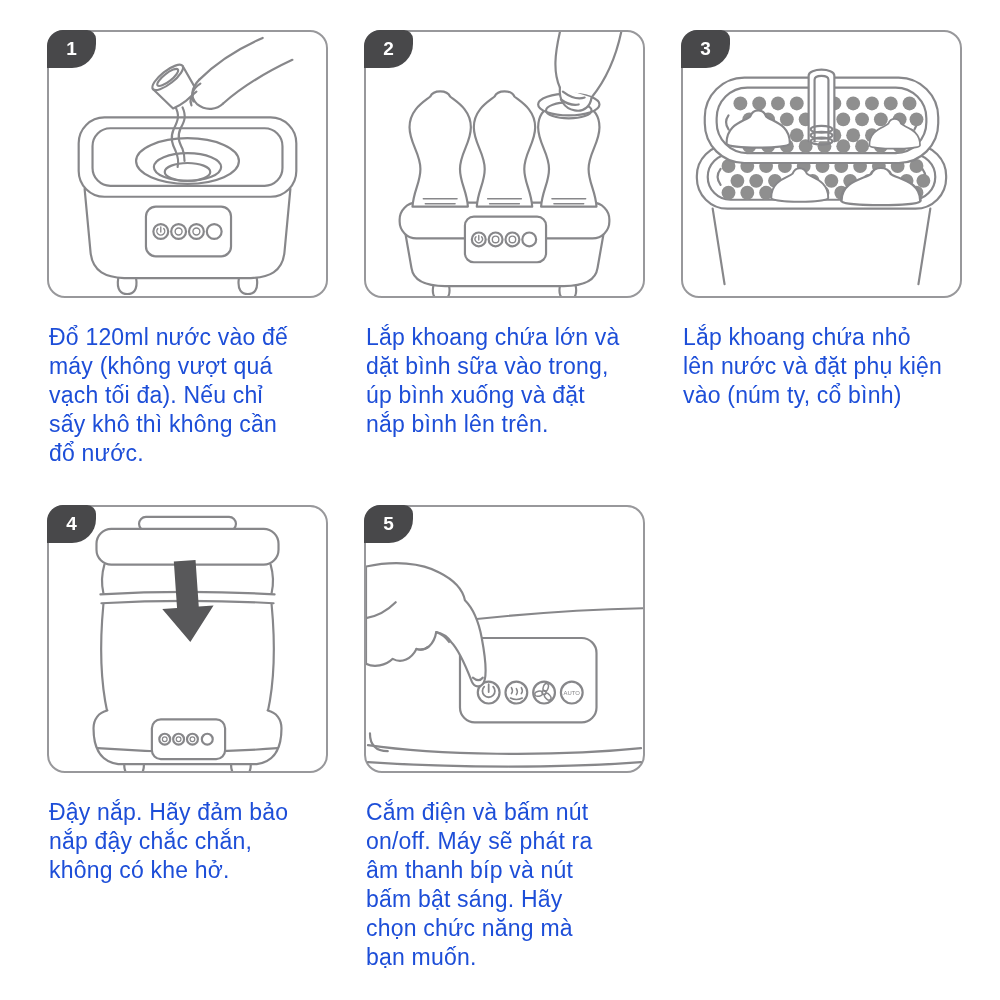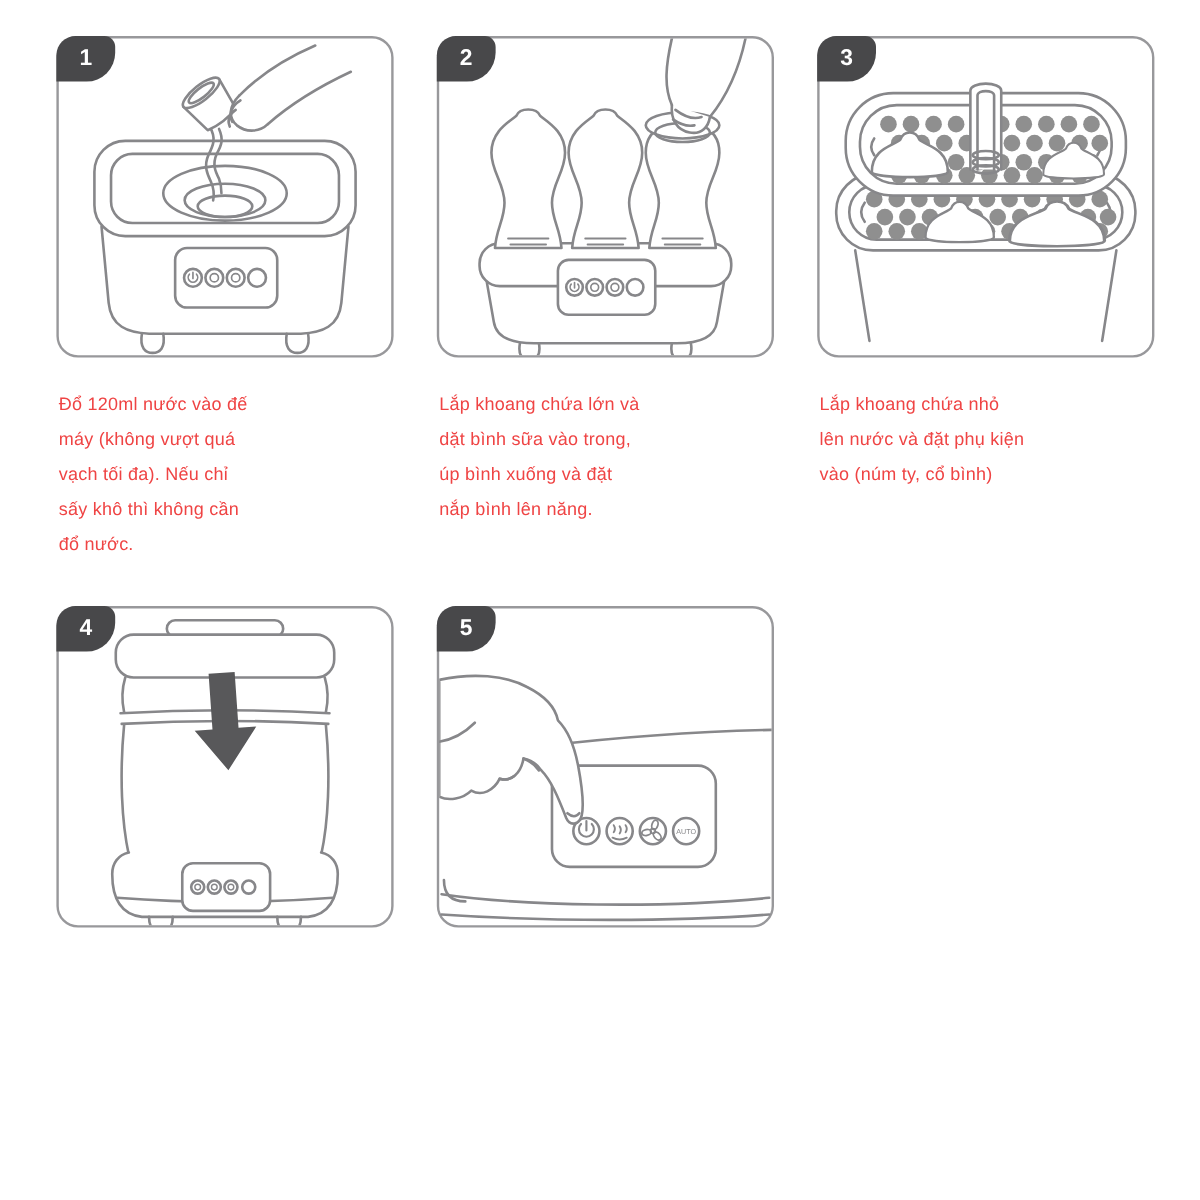--- a/index.html
+++ b/index.html
@@ -29,23 +29,23 @@
     background:#48484a;
     border-radius:16px 9px 24px 0;
     display:flex;align-items:center;justify-content:center;
     color:#ffffff;font-size:19px;font-weight:700;
     z-index:2;
   }
   .illus{display:block;width:100%;height:100%;}
   .caption{
     margin:25px 0 0 2px;
     width:292px;
-    font-size:15px;line-height:29px;
+    font-size:23px;line-height:29px;
     letter-spacing:.2px;
-    color:#ef4444;
+    color:#1d4ed8;
     white-space:pre-line;
   }
   svg text{font-family:"Liberation Sans", sans-serif;}
 </style>
 </head>
 <body>
 
 <div class="sheet">
 
   <section class="row row-1">
@@ -155,21 +155,21 @@
               <path d="M196,56 C195,68 200,77 211,79 C221,81 227,74 228,66" fill="#fff"></path>
               <path d="M199,60 c8,6 16,8 22,6"></path>
               <path d="M197,68 c7,5 13,6 18,5"></path>
             </g>
           </g>
         </svg>
       </div>
       <p class="caption">Lắp khoang chứa lớn và
 dặt bình sữa vào trong,
 úp bình xuống và đặt
-nắp bình lên năng.</p>
+nắp bình lên trên.</p>
     </article>
 
     <article class="step">
       <div class="panel">
         <div class="badge">
           <span>3</span>
         </div>
         <svg class="illus" viewBox="0 0 280 266" preserveAspectRatio="none">
           <g stroke="#87878a" stroke-width="2.2" fill="none" stroke-linecap="round" stroke-linejoin="round">
 
@@ -331,20 +331,23 @@
               <circle cx="131" cy="234" r="5.5"></circle>
               <circle cx="131" cy="234" r="2.4" stroke-width="1.2"></circle>
               <circle cx="145" cy="234" r="5.5"></circle>
               <circle cx="145" cy="234" r="2.4" stroke-width="1.2"></circle>
               <circle cx="160" cy="234" r="5.5"></circle>
             </g>
             <polygon points="129,54 151,54 151,101 166,101 140,136 114,101 129,101" fill="#58585a" stroke="none" transform="rotate(-4 140 95)"></polygon>
           </g>
         </svg>
       </div>
+      <p class="caption">Đậy nắp. Hãy đảm bảo
+nắp đậy chắc chắn,
+không có khe hở.</p>
     </article>
 
     <article class="step">
       <div class="panel">
         <div class="badge">
           <span>5</span>
         </div>
         <svg class="illus" viewBox="0 0 280 266" preserveAspectRatio="none">
           <g stroke="#87878a" stroke-width="2.2" fill="none" stroke-linecap="round" stroke-linejoin="round">
             <path d="M84,116 C160,107 230,103 280,102"></path>
@@ -380,15 +383,21 @@
             </g>
 
             <g>
               <path d="M2,240 C70,250 190,252 278,243"></path>
               <path d="M2,257 C90,263 200,263 278,257"></path>
               <path d="M4,228 C4,242 12,246 22,246"></path>
             </g>
           </g>
         </svg>
       </div>
+      <p class="caption">Cắm điện và bấm nút
+on/off. Máy sẽ phát ra
+âm thanh bíp và nút
+bấm bật sáng. Hãy
+chọn chức năng mà
+bạn muốn.</p>
     </article>
   </section>
 </div>
 
 </body></html>

